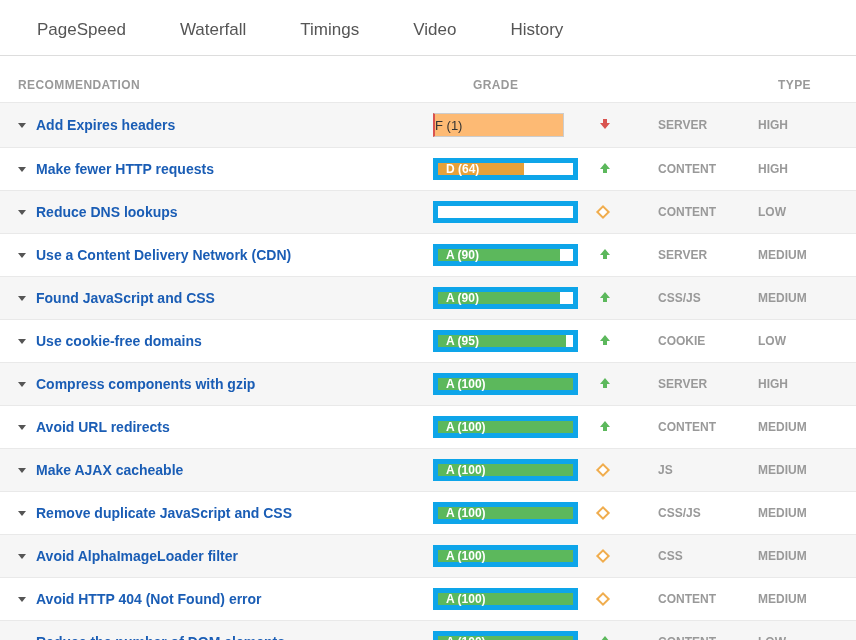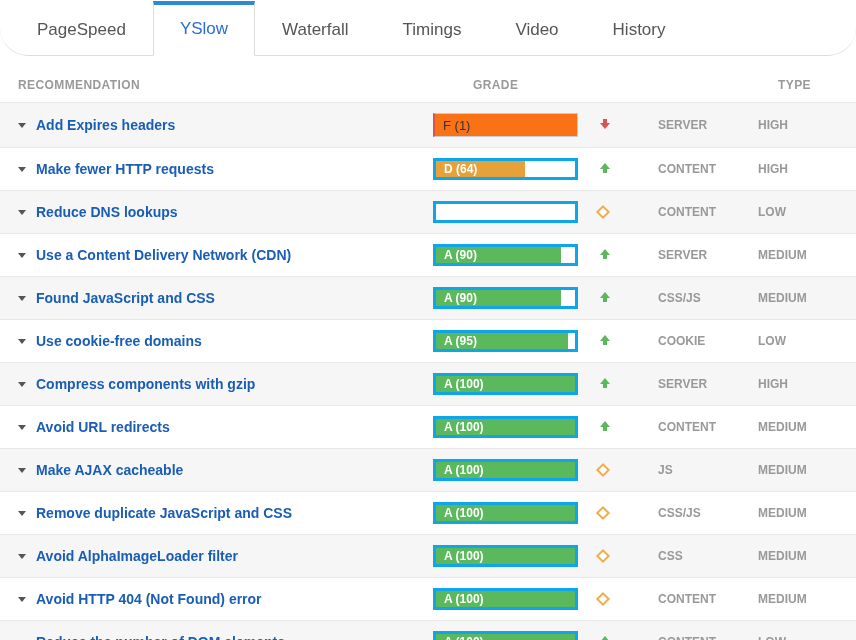--- a/index.html
+++ b/index.html
@@ -7,21 +7,20 @@
     font-family: "Helvetica Neue", Helvetica, Arial, sans-serif;
     font-size: 14px;
     color: #333;
     background: #fff;
     width: 856px;
   }
   .tabs {
     display: flex;
     border-bottom: 1px solid #ddd;
     padding: 0 10px;
-    border-radius: 28px;
   }
   .tab {
     padding: 18px 26px 16px 26px;
     color: #555;
     font-size: 17px;
     cursor: pointer;
     border: 1px solid transparent;
     border-bottom: none;
     position: relative;
     top: 1px;
@@ -72,60 +71,59 @@
   .rec-link {
     color: #1a5db5;
     font-weight: 700;
     cursor: pointer;
   }
   .grade-bar {
     position: relative;
     width: 145px;
     height: 22px;
     background: #fff;
-    border: 3px solid #0ea5e9;
+    border: 5px solid #0ea5e9;
   }
   .grade-fill {
     position: absolute;
     top: 0; left: 0; bottom: 0;
     display: flex;
     align-items: center;
     padding-left: 8px;
     color: #fff;
     font-size: 12px;
     font-weight: 700;
   }
   .grade-A { background: #5cb85c; text-align: right; }
   .grade-D { background: #e6a13a; }
   .grade-F-box {
-    width: 145px;
+    width: 131px;
     height: 24px;
     border: 1px solid #ccc;
     border-left: 2px solid #d9534f;
-    background: #f97316;
+    background: #fdba74;
     display: flex;
     align-items: center;
-    padding-left: 8px;
+    padding-left: 0;
     font-size: 13px;
     color: #333;
   }
   .diamond {
     width: 10px; height: 10px;
     background: #fff;
     border: 2px solid #f0ad4e;
     transform: rotate(45deg);
     display: inline-block;
   }
 </style>
 </head>
 <body>
 
 <div class="tabs" id="tabs-container">
     <div class="tab">PageSpeed</div>
-    <div class="tab active">YSlow</div>
     <div class="tab">Waterfall</div>
     <div class="tab">Timings</div>
     <div class="tab">Video</div>
     <div class="tab">History</div>
   </div>
 
 <div class="table">
   <div class="header-row">
     <div class="col-rec">RECOMMENDATION</div>
     <div class="col-grade">GRADE</div>

